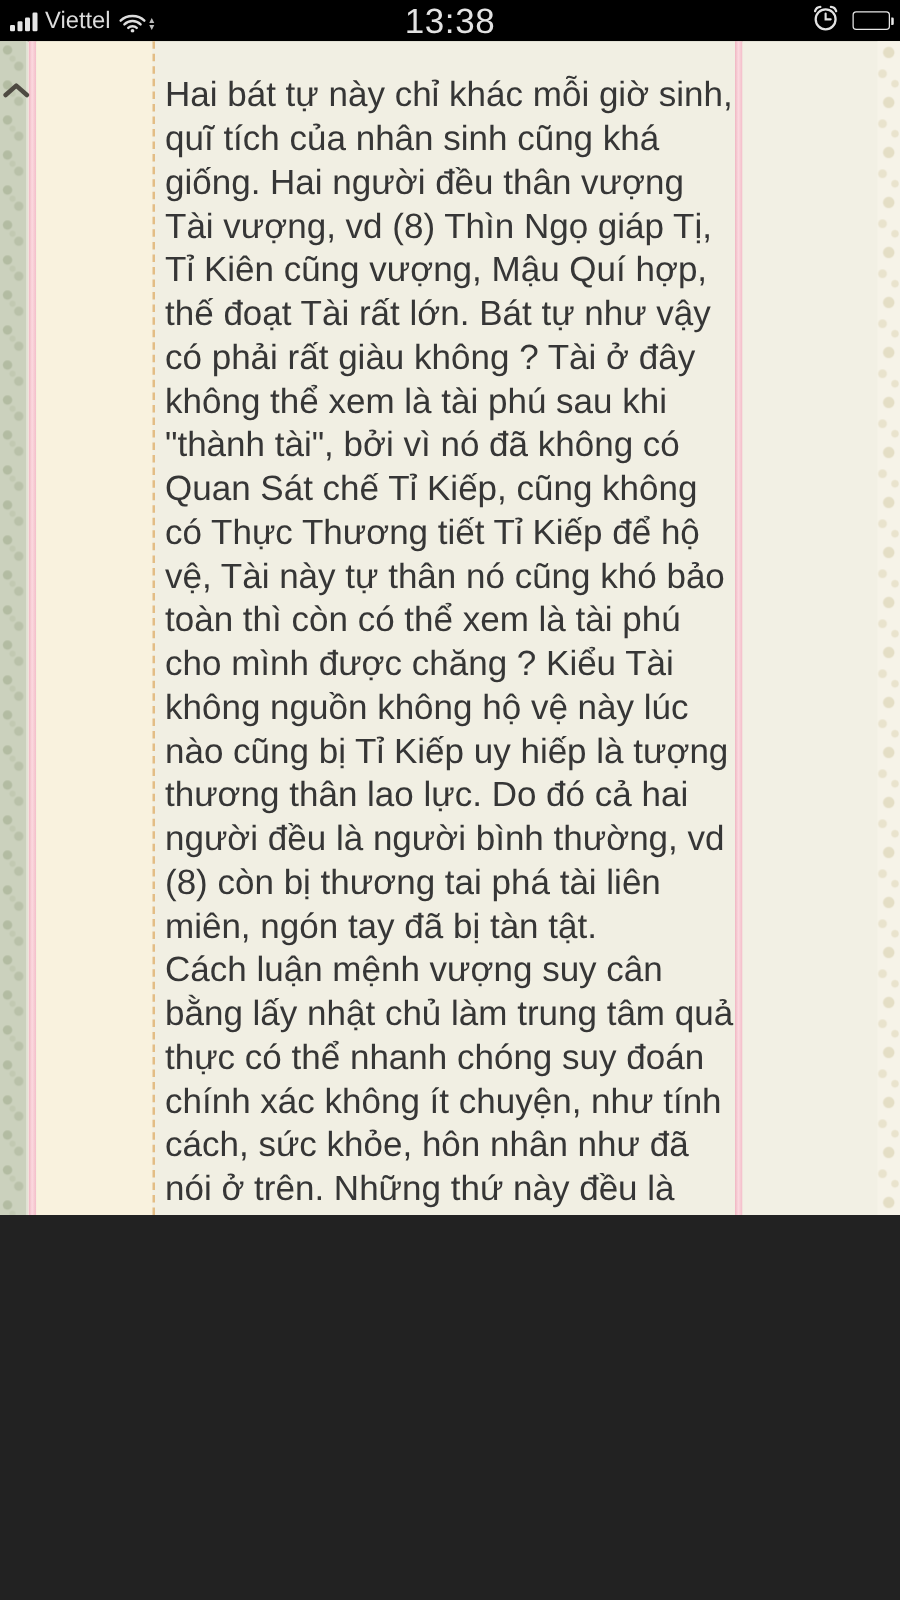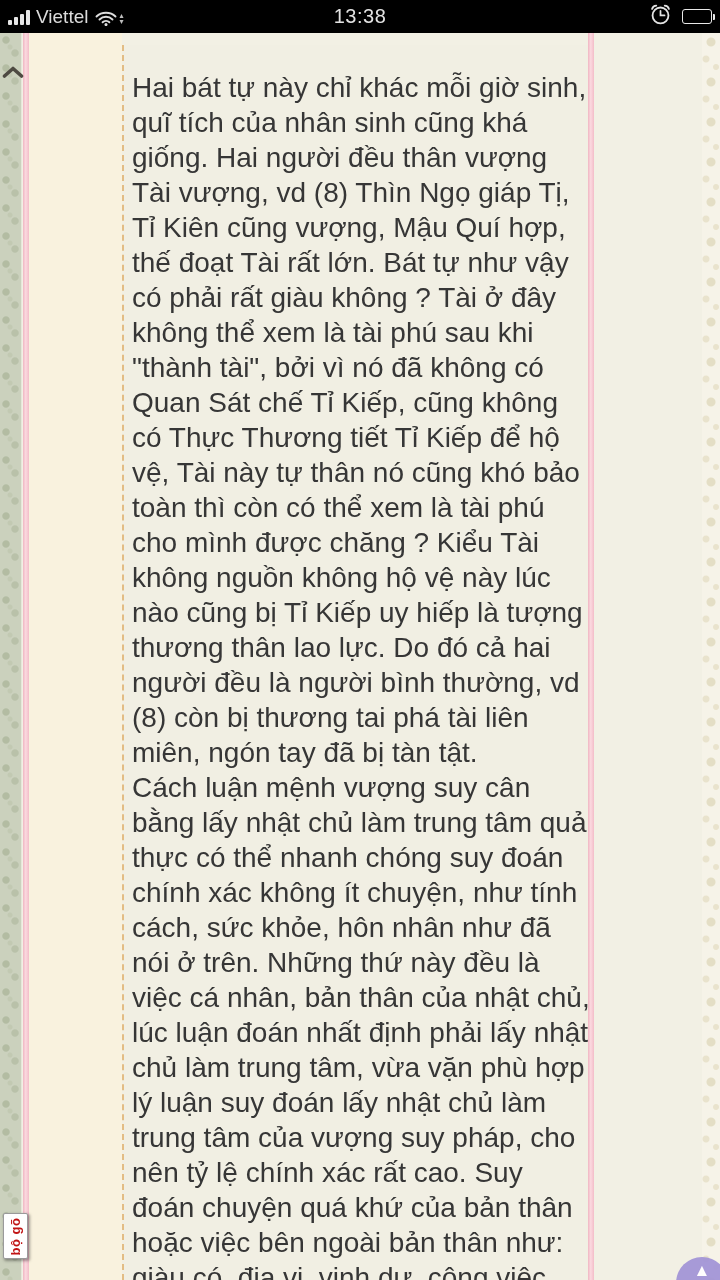--- a/index.html
+++ b/index.html
@@ -1,34 +1,34 @@
 <!DOCTYPE html>
 <html><head>
 <meta charset="utf-8">
 <style>
   * { margin:0; padding:0; box-sizing:border-box; }
   html,body { background:#222; }
   body { font-family:"Liberation Sans", sans-serif; }
   .screen{
-    position:relative; width:720px; height:1280px; overflow:hidden;
+    position:relative; width:720px; height:972px; overflow:hidden;
     background:#f2f0e4; margin:0 auto;
   }
   
   .statusbar{
     position:absolute; top:0; left:0; width:720px; height:33px;
     background:#000; display:flex; align-items:center; color:#e0e0e0;
   }
   .sb-left{ display:flex; align-items:center; gap:6px; padding-left:8px; }
   .sig{ display:flex; align-items:flex-end; gap:2px; height:16px; }
   .sig span{ width:4px; background:#e6e6e6; border-radius:1px; display:block; }
   .sig .b1{height:5px;} .sig .b2{height:8px;} .sig .b3{height:11px;} .sig .b4{height:15px;}
   .carrier{ font-size:19px; color:#dcdcdc; }
   .wifi-wrap{ display:flex; align-items:flex-end; }
   .wifi-arrows{ display:flex; flex-direction:column; font-size:8px; line-height:6px; color:#bdbdbd; margin-left:1px; margin-bottom:1px;}
-  .sb-center{ position:absolute; left:0; right:0; text-align:center; font-size:20px; color:#e2e2e2; letter-spacing:.5px; }
+  .sb-center{ position:absolute; left:0; right:0; text-align:center; font-size:28px; color:#e2e2e2; letter-spacing:.5px; }
   .sb-right{ margin-left:auto; display:flex; align-items:center; gap:10px; padding-right:8px; z-index:2; }
   .batt-body{ position:relative; width:30px; height:15px; border:1.5px solid #e8e8e8; border-radius:3px; padding:1.5px; background:#000; }
   .batt-fill{ height:100%; background:#e4e4e4; border-radius:1px; }
   .batt-nub{ position:absolute; right:-4px; top:4px; width:2.5px; height:6px; background:#e8e8e8; border-radius:0 1px 1px 0; }
   
   .band{ position:absolute; top:33px; bottom:0; }
   .wall-left{
     left:0; width:22px;
     background-color:#cbd1bd;
     background-image:
@@ -38,21 +38,21 @@
     background-size:22px 28px;
     border-right:1px solid #e6e6da;
   }
   .pink-left{ left:23px; width:6px;
     background:linear-gradient(to right,#f0b5c2,#fbd9df 45%,#f3bcc8); }
   .page-margin{ left:29px; width:93px; background:#f9f2de; }
   .quote{
     left:122px; width:466px; background:#f1efe3;
     border-left:2px dashed #e3bd85;
     padding:25px 0 0 8px;
-    color:#363636; font-size:28px; line-height:35px;margin-top:12px;
+    color:#363636; font-size:28px; line-height:35px;
   }
   .quote p{ width:458px; }
   .quote .heading{
     margin-top:35px; color:#ee1111; font-style:italic;
   }
   .pink-right{ left:588px; width:6px;
     background:linear-gradient(to right,#f0b5c2,#fbd9df 45%,#f3bcc8); }
   .page-right{ left:594px; width:126px; background:#f2f0e4; }
   .wall-right{
     left:702px; width:18px;

